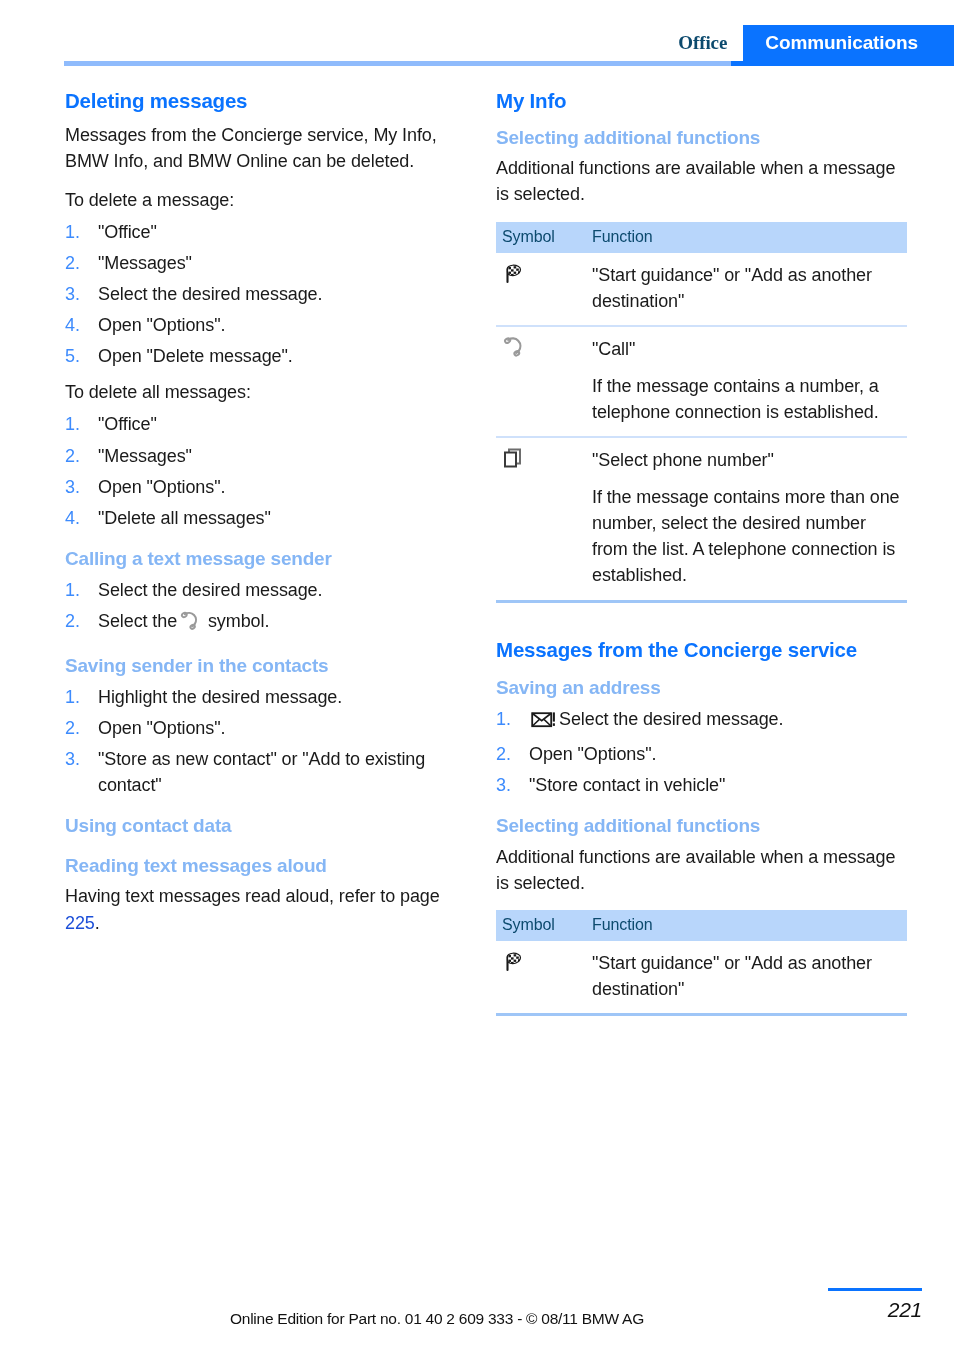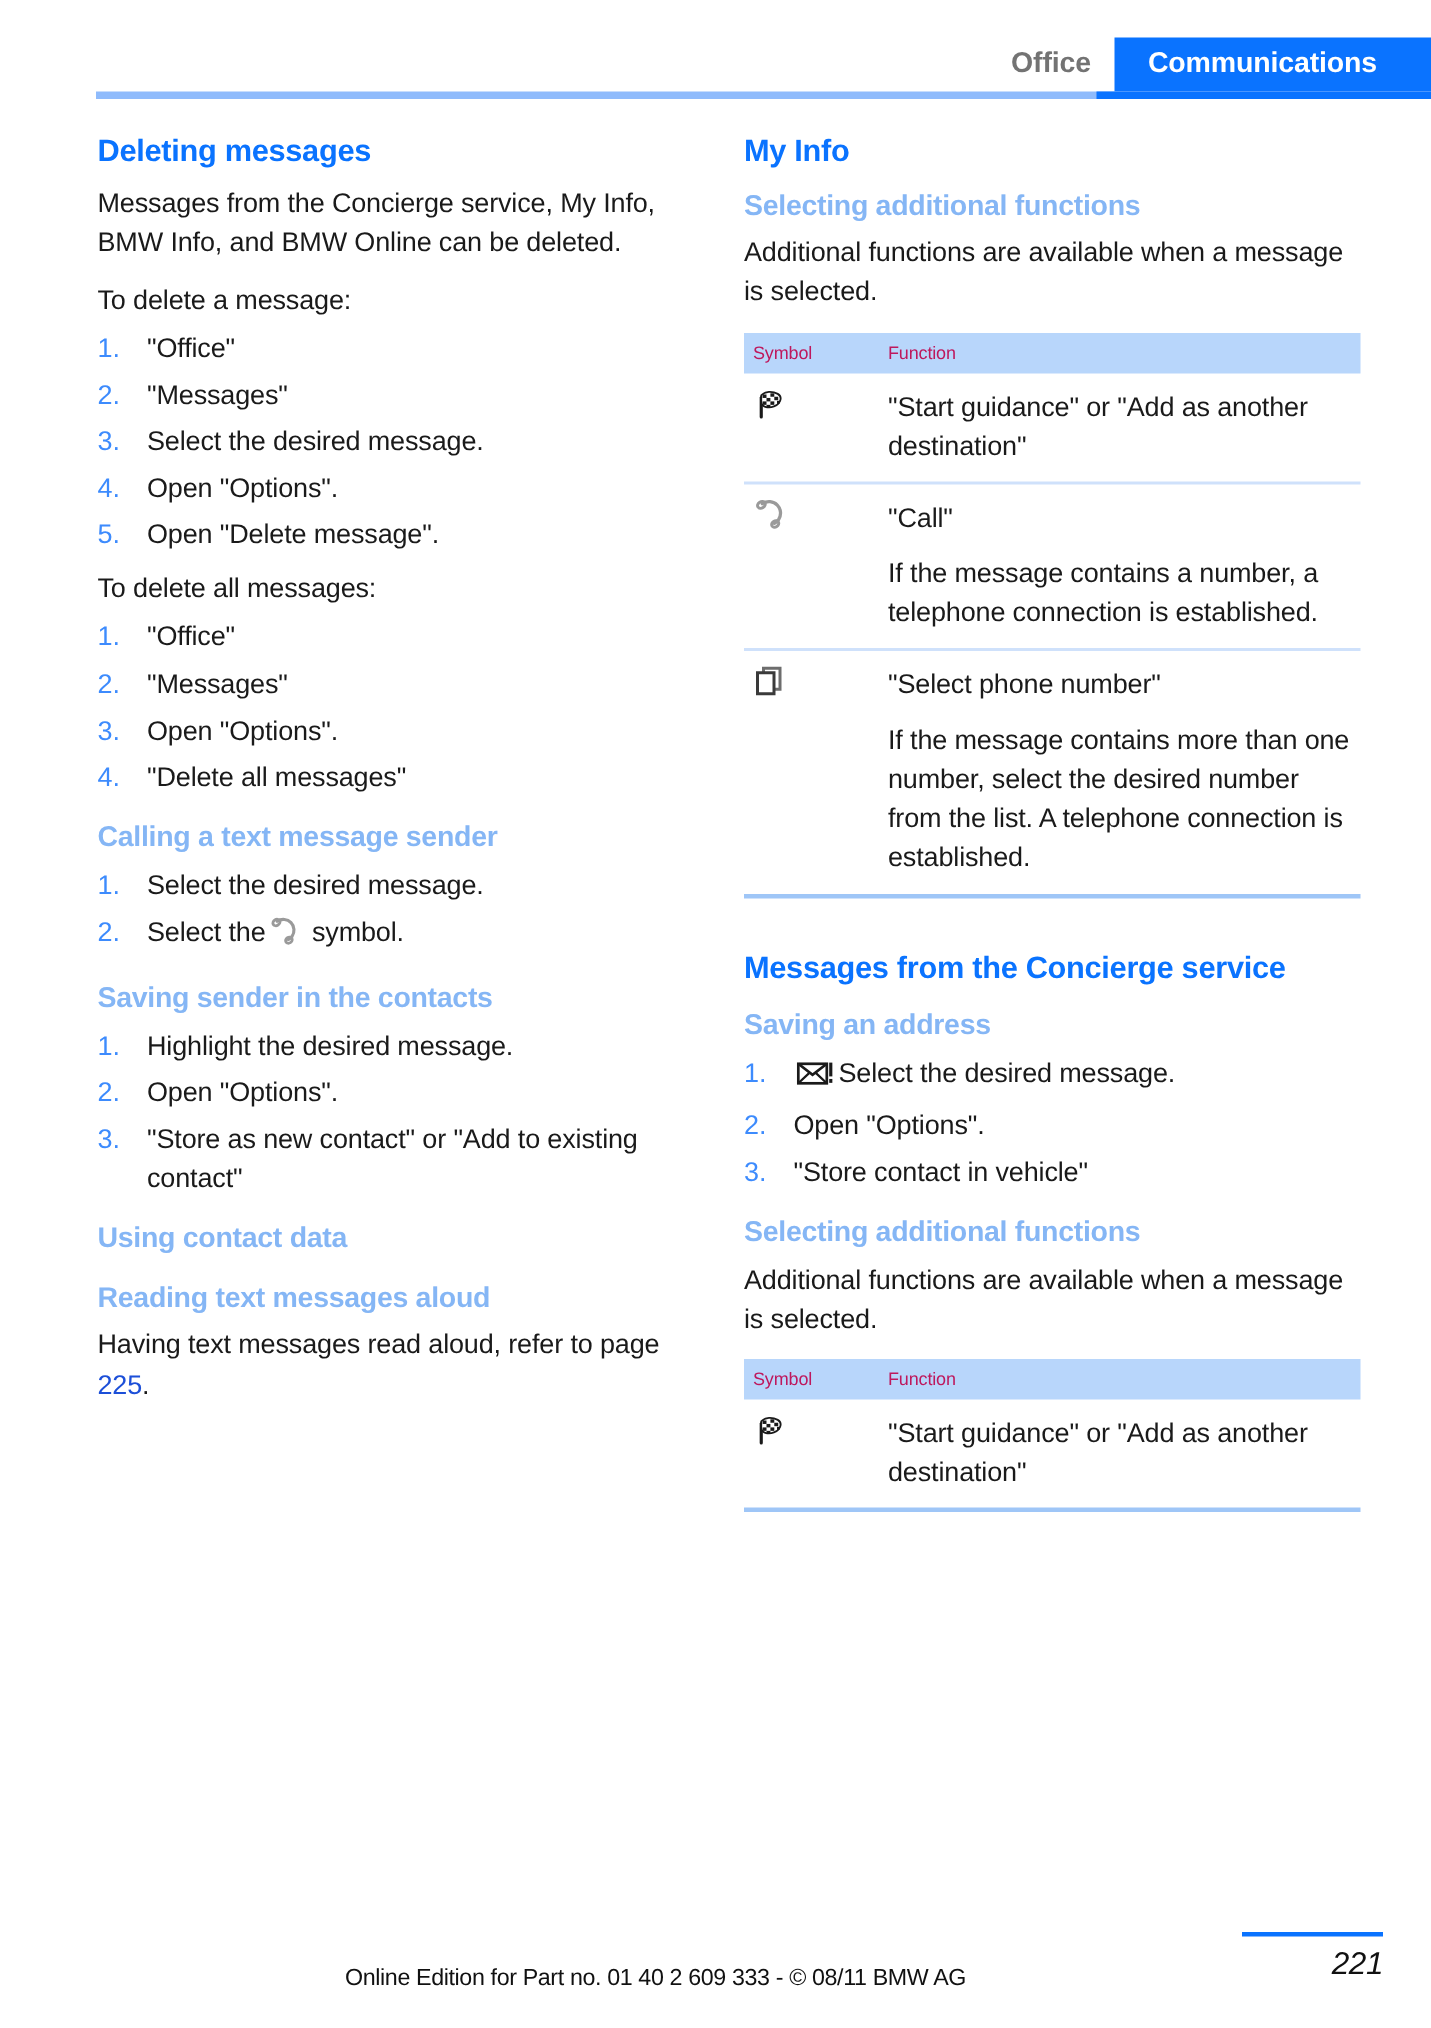--- a/index.html
+++ b/index.html
@@ -22,28 +22,29 @@
   }
   .tabs {
     position: absolute;
     right: 0;
     top: 25px;
     display: flex;
     align-items: stretch;
     height: 36px;
   }
   .tab-office {
-    color: #737373;
+    color: #0c4a6e;
     font-weight: bold;
     font-size: 19px;
     display: flex;
     align-items: center;
     padding: 0 16px 0 10px;
     background: #ffffff;
     letter-spacing: -0.1px;
+    font-family: Liberation Serif, serif;
   }
   .tab-communications {
     color: #ffffff;
     font-weight: bold;
     font-size: 19px;
     display: flex;
     align-items: center;
     padding: 0 36px 0 22px;
     background: #0a73ff;
     letter-spacing: -0.1px;
@@ -134,26 +135,26 @@
   .pagelink { color: #1c4fd8; }
 
   
   table.symtab {
     width: 100%;
     border-collapse: collapse;
     margin: 14px 0 0 0;
   }
   table.symtab th {
     background: #b8d6fb;
-    font-size: 12px;
+    font-size: 16px;
     font-weight: normal;
     text-align: left;
     padding: 6px 6px 7px 6px;
     letter-spacing: -0.1px;
-    color: #be185d;
+    color: #0c4a6e;
   }
   table.symtab th.c-sym { width: 90px; }
   table.symtab td {
     vertical-align: top;
     padding: 9px 6px 11px 6px;
     font-size: 18px;
     line-height: 1.45;
     letter-spacing: -0.1px;
     border-bottom: 2px solid #cfe1fb;
   }

